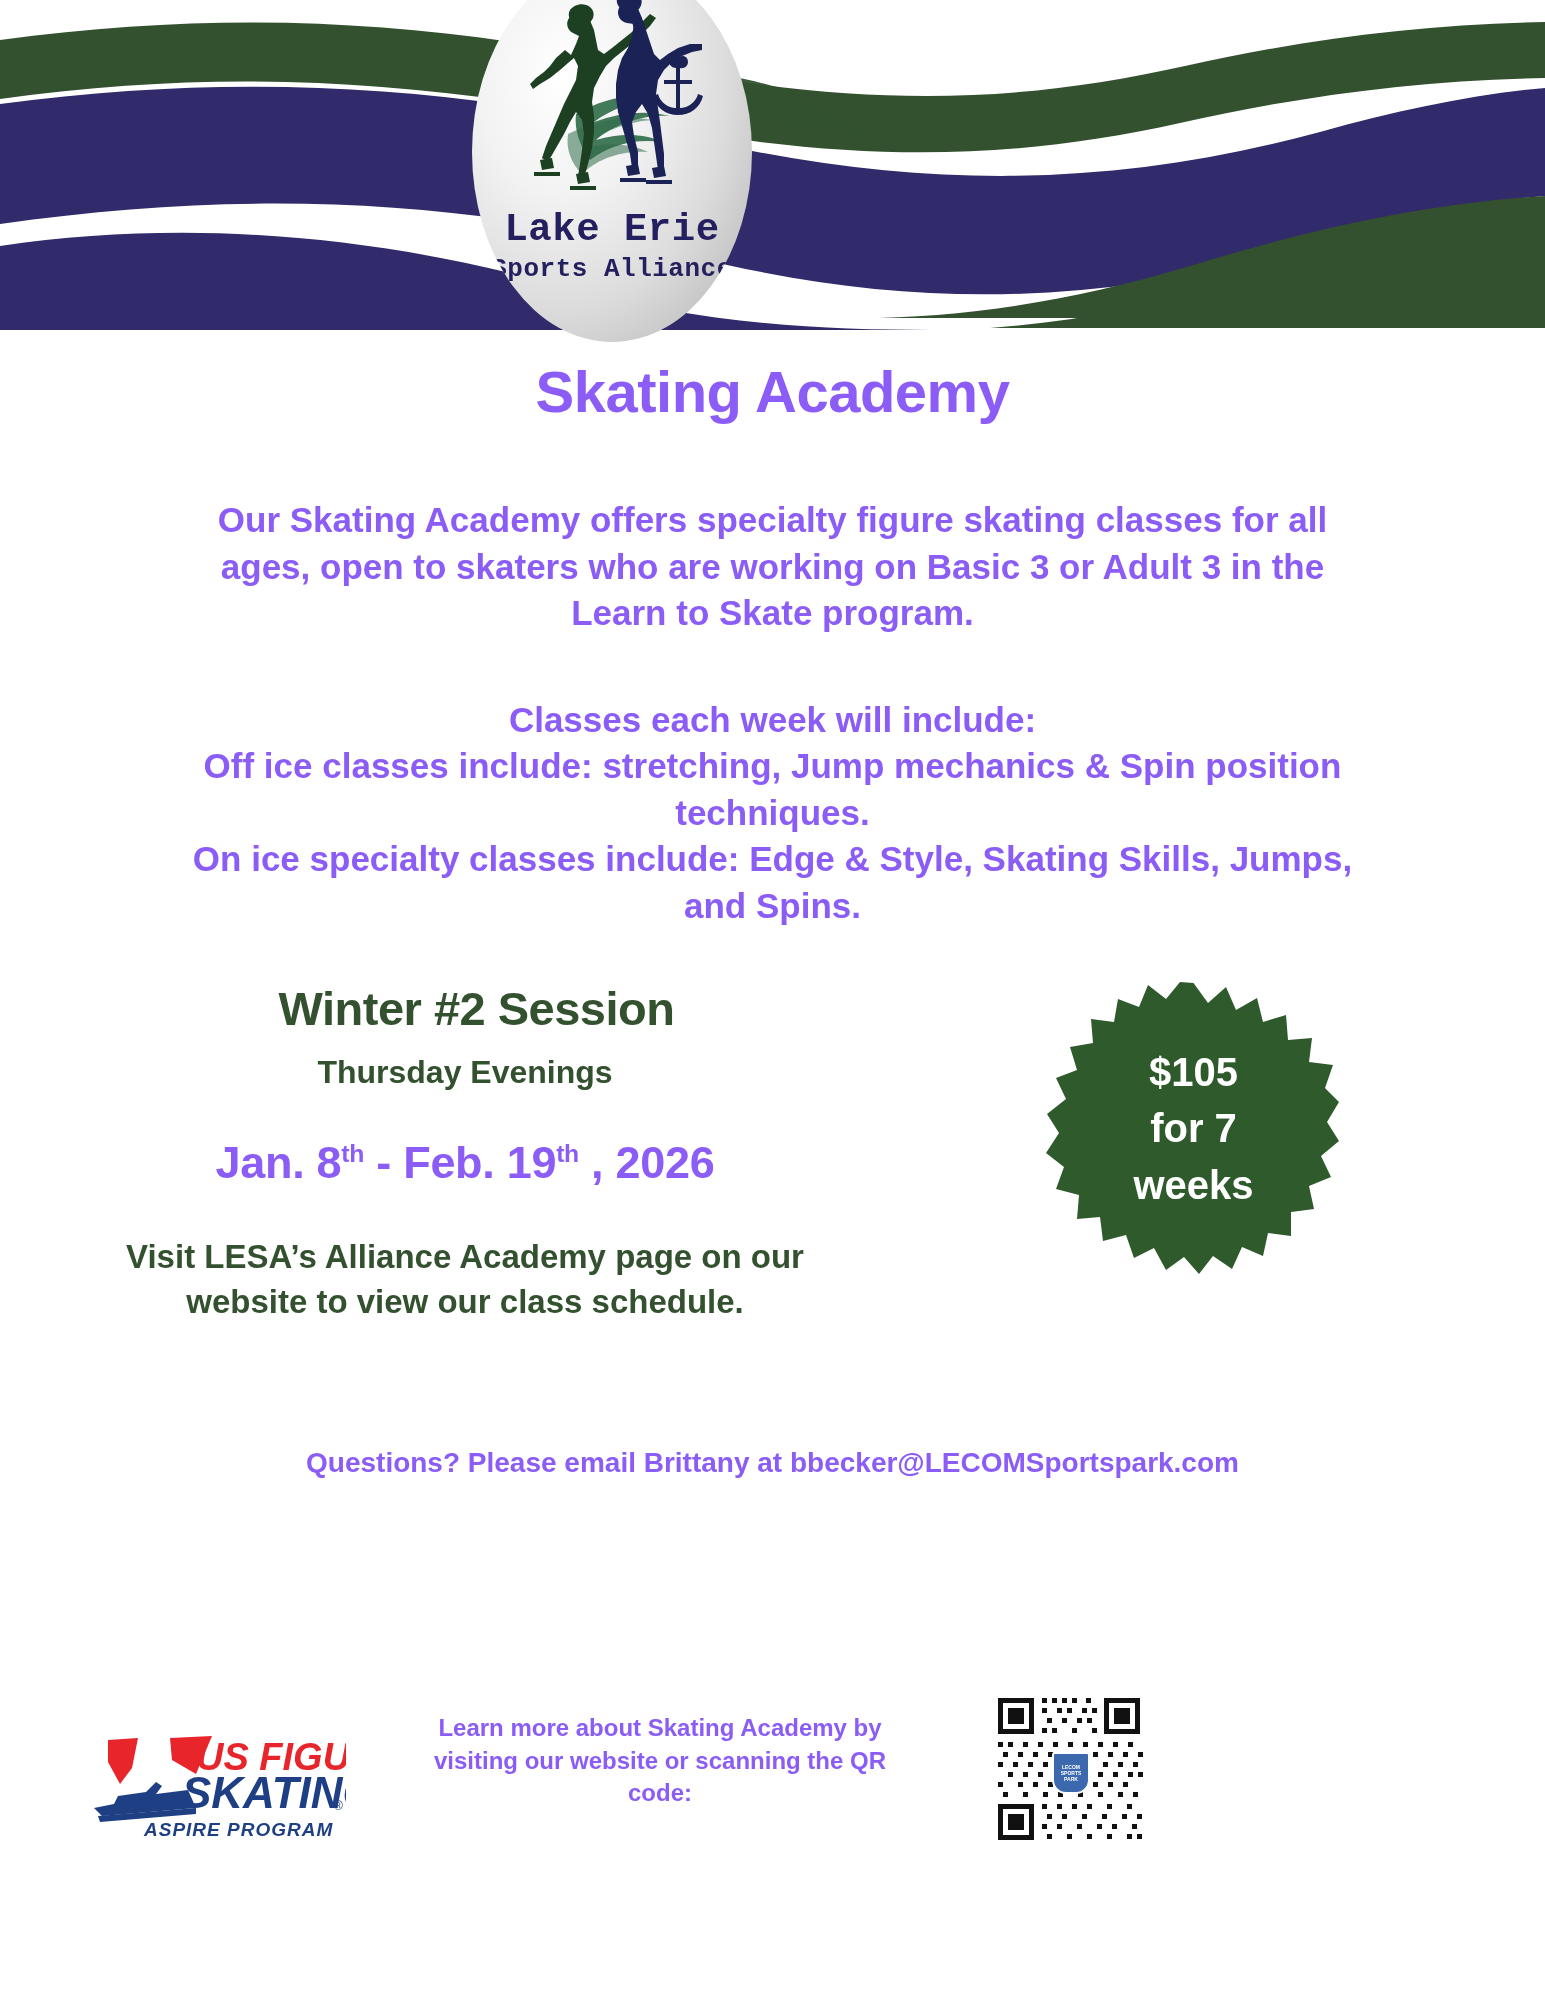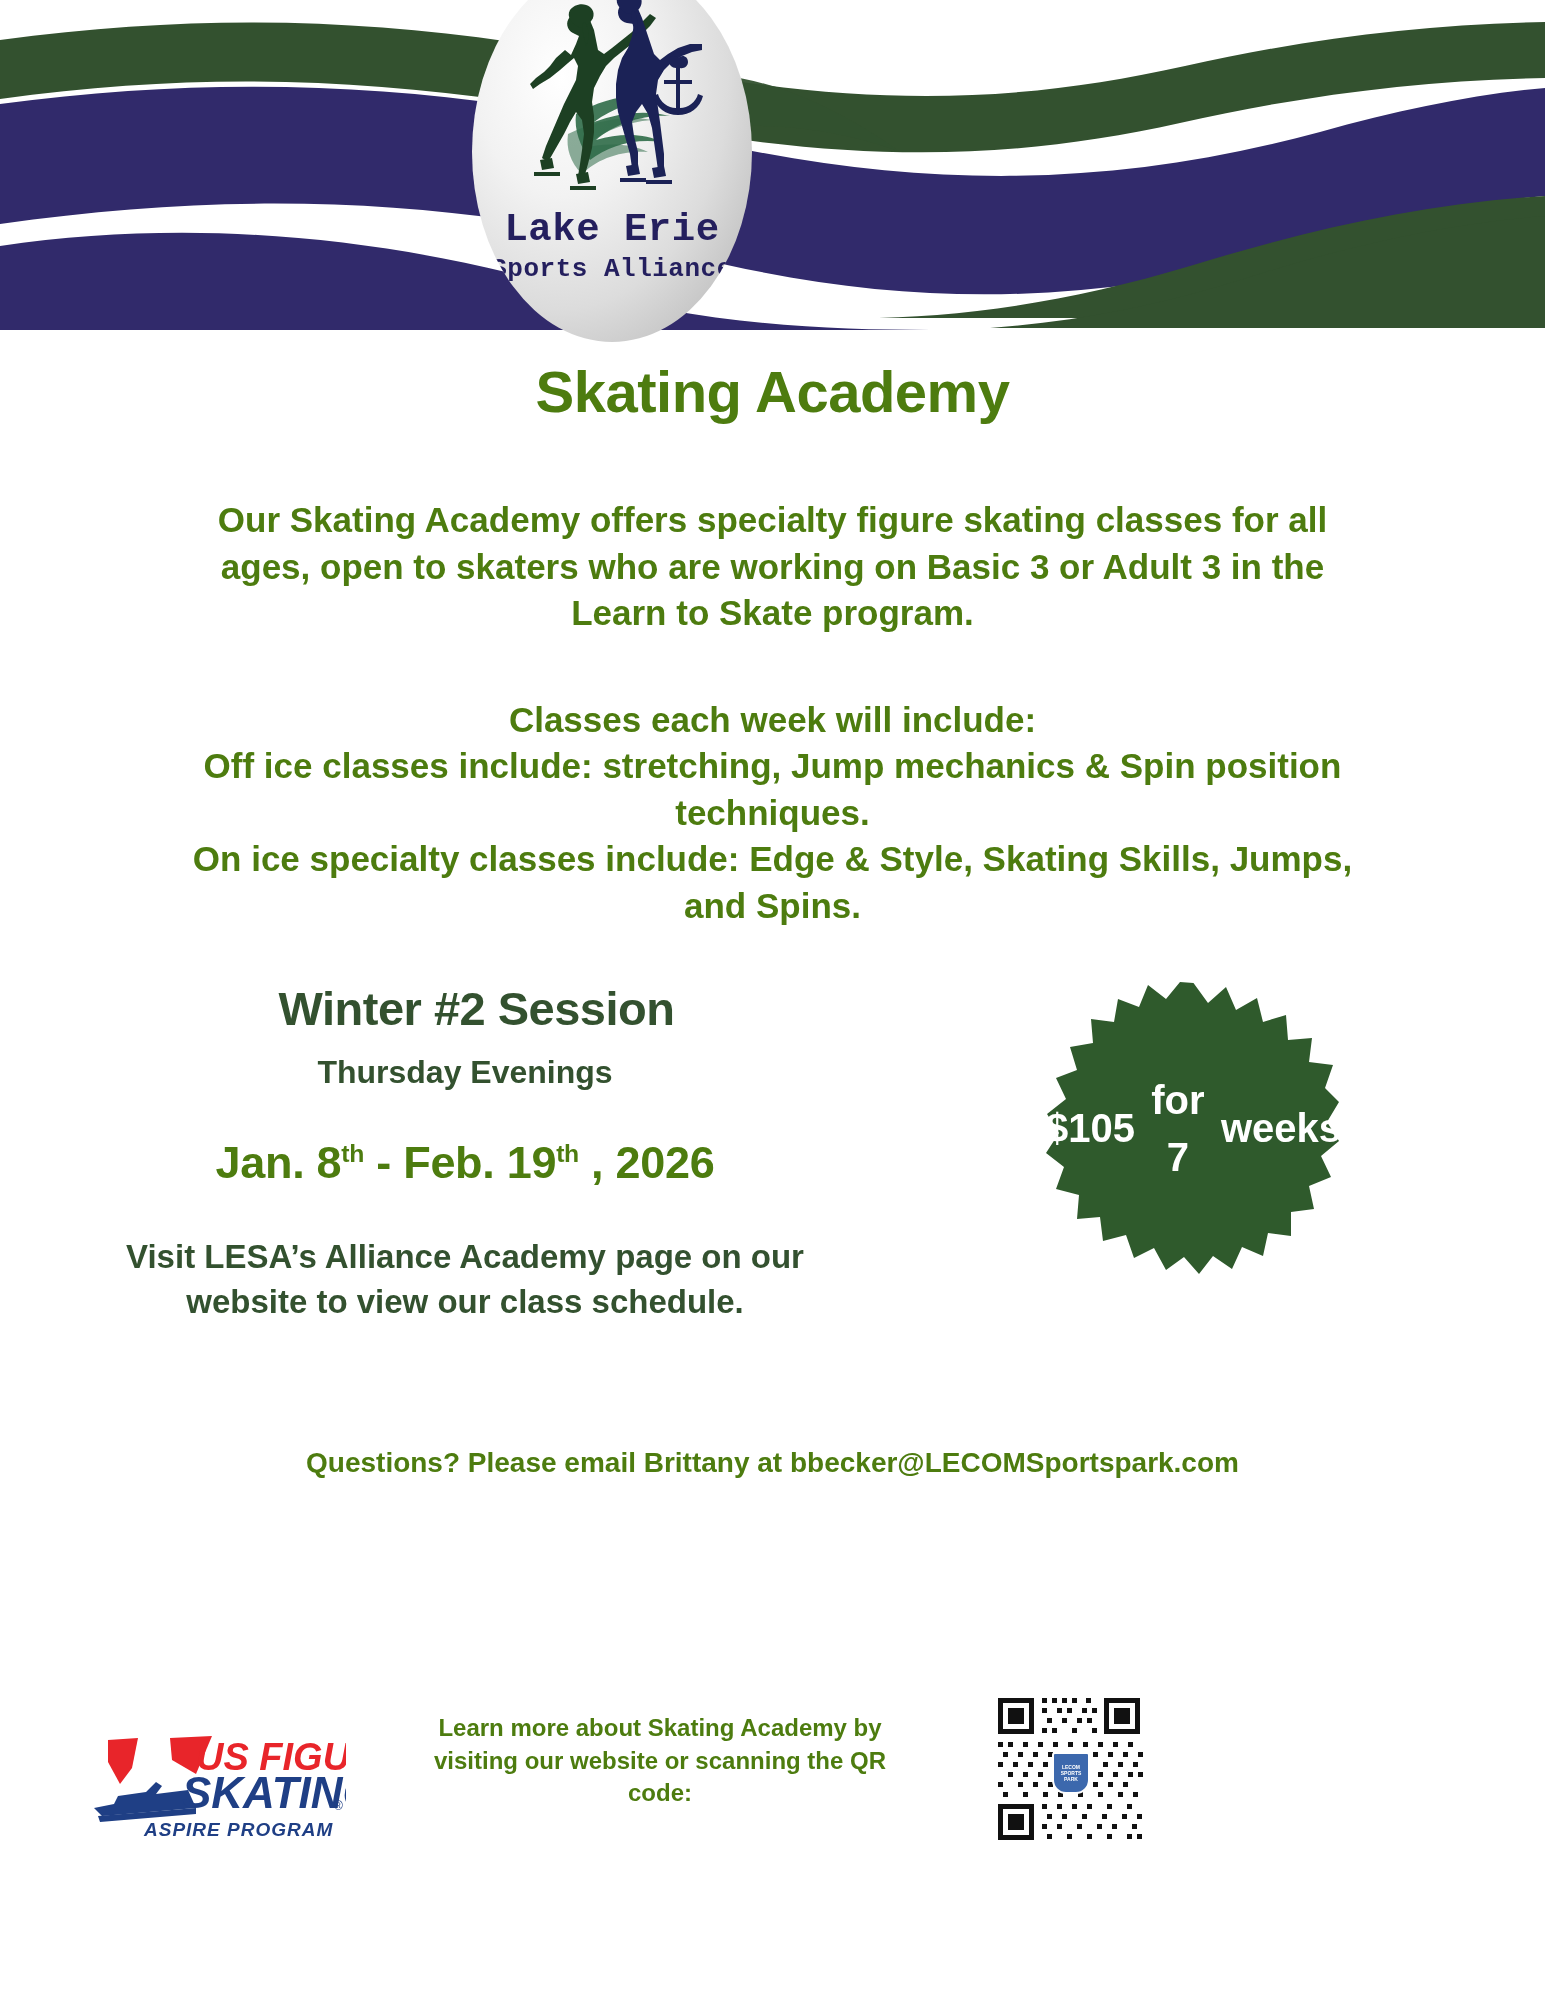--- a/index.html
+++ b/index.html
@@ -56,21 +56,21 @@
   #logo-line2 { top: 292px; font-size: 26px; }
 
   
   #content {
     position: absolute;
     top: 330px;
     left: 0;
     width: 1545px;
   }
 
-  .navy { color: #4d7c0f; }
+  .navy { color: #8b5cf6; }
   .green { color: #33512f; }
 
   #page-title {
     text-align: center;
     font-size: 58px;
     font-weight: bold;
     letter-spacing: -0.5px;
     margin: 28px 0 0 0;
   }
 
@@ -144,21 +144,21 @@
     top: 0px;
     width: 295px;
     height: 295px;
   }
   #price-badge svg { position: absolute; left:0; top:0; }
   #price-text {
     position: absolute;
     left: 0; top: 0;
     width: 295px; height: 295px;
     display: flex;
-    flex-direction: row;
+    flex-direction: column;
     align-items: center;
     justify-content: center;
     color: #ffffff;
     font-size: 40px;
     font-weight: bold;
     line-height: 1.42;
     text-align: center;
   }
 
   

